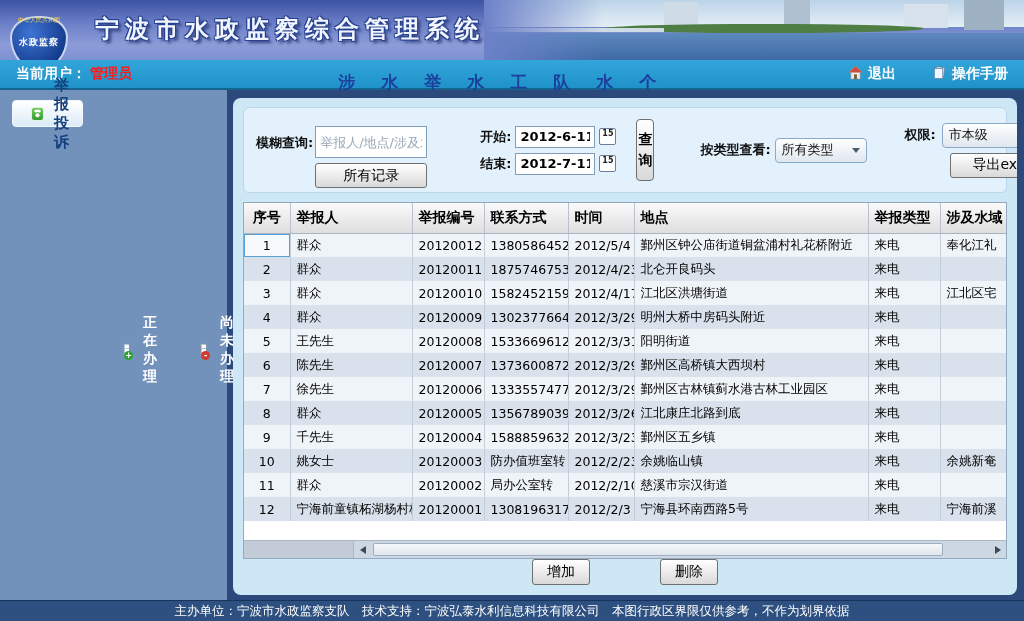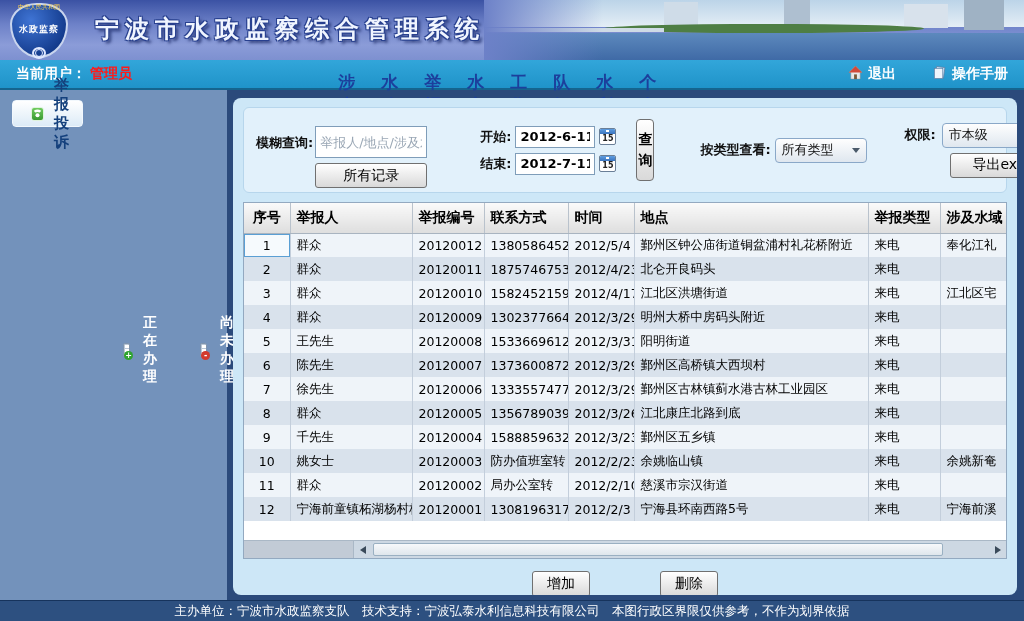--- a/index.html
+++ b/index.html
@@ -13,21 +13,21 @@
   .photo { position:absolute; right:0; top:0; width:540px; height:60px; overflow:hidden; }
   .photo .sky   { position:absolute; inset:0 0 55% 0; background:linear-gradient(180deg,#bcd4e8,#e4eef6); }
   .photo .water { position:absolute; inset:55% 0 0 0; background:linear-gradient(180deg,#5d89bd,#3f6aa6); }
   .photo .b1 { position:absolute; left:180px; top:2px; width:34px; height:26px; background:#cfdce8; }
   .photo .b2 { position:absolute; left:300px; top:0;  width:26px; height:28px; background:#aebfd0; }
   .photo .b3 { position:absolute; left:420px; top:4px; width:44px; height:24px; background:#d8e2ec; }
   .photo .b4 { position:absolute; left:480px; top:0;  width:40px; height:30px; background:#9fb2c4; }
   .photo .green { position:absolute; left:120px; top:24px; width:320px; height:9px; border-radius:50%; background:#4e7e44; }
   .photo .bridge { position:absolute; left:0; top:28px; width:180px; height:4px; background:#cfdbe5; }
   .photo .fade { position:absolute; inset:0; background:linear-gradient(90deg,#6d81c8 0%,rgba(109,129,200,0) 22%); }
-  .logo { position:absolute; left:10px; top:3px; width:58px; height:55px;
+  .logo { position:absolute; left:10px; top:16px; width:58px; height:55px;
     background:radial-gradient(circle at 35% 30%,#3f74d4,#12398a 75%);
     border:2px solid #c9d5ee; border-radius:46% 46% 50% 50% / 38% 38% 62% 62%;
     display:flex; flex-direction:column; align-items:center; justify-content:center; gap:11px; }
   .logo .l1 { font-size:6px; color:#ffd24a; white-space:nowrap; }
   .logo .l2 { font-size:9px; font-weight:bold; color:#fff; letter-spacing:1px; white-space:nowrap; }
   .logo .emblem { width:14px; height:14px; border:2px solid #dfe8ff; border-radius:50%;
     display:flex; align-items:center; justify-content:center; }
   .logo .emblem::after { content:""; width:6px; height:6px; border:1px solid #dfe8ff; border-radius:50%; }
   .title { position:absolute; left:95px; top:13px; font-size:24px; font-weight:bold; color:#f0f5ff;
     letter-spacing:6px; white-space:nowrap;
@@ -89,21 +89,21 @@
   .fuzzy-input { width:112px; height:32px; border:1px solid #7f9db9; background:#fff; font-size:13px;
     color:#333; padding:2px 4px; font-family:inherit; }
   .fuzzy-input::placeholder { color:#9aa7b5; }
   .btn { background:linear-gradient(180deg,#ffffff,#d9d9d9); border:1px solid #707070; border-radius:3px;
     font-size:13px; font-family:inherit; cursor:pointer; color:#000; }
   .allrec-btn { width:112px; height:25px; font-size:14px; }
   .daterow { display:flex; align-items:center; gap:4px;margin-left:19px; }
   .date-input { width:80px; height:22px; border:1px solid #7f9db9; font-size:13px; font-weight:bold;
     padding:0 4px; font-family:inherit; color:#000; }
   .cal { width:17px; height:17px; border:1px solid #6a7f97; background:#fff; border-radius:2px;
-    display:flex; flex-direction:column; cursor:pointer; overflow:hidden; }
+    display:flex; cursor:pointer; overflow:hidden; }
   .cal .top { height:5px; background:linear-gradient(180deg,#5e9de0,#3a74bf); position:relative; }
   .cal .top::after { content:""; position:absolute; left:6px; top:1px; width:3px; height:2px; background:#fff; }
   .cal .day { flex:1; font-size:8px; font-weight:bold; text-align:center; line-height:10px; color:#222; }
   .query-btn { width:36px; height:62px; border-radius:4px; display:flex; align-items:center; justify-content:center; }
   .query-btn span { width:16px; font-size:14px; font-weight:bold; word-break:break-all; line-height:1.5; text-align:center; }
   .dropdown { min-width:92px; height:25px; background:linear-gradient(180deg,#fefefe,#dfe7ef);
     border:1px solid #8aa8c8; border-radius:4px; display:flex; align-items:center; padding:0 6px;
     cursor:pointer; font-size:13px; gap:8px; }
   .dropdown .tri { margin-left:auto; width:0; height:0; border-left:4px solid transparent;
     border-right:4px solid transparent; border-top:5px solid #4a5a6a; }
@@ -129,21 +129,21 @@
     display:flex; align-items:center; }
   .hs-gap { width:110px; height:100%; background:#c2cbd6; border-right:1px solid #aab8c6; }
   .hs-btn { width:17px; height:16px; display:flex; align-items:center; justify-content:center; cursor:pointer; }
   .tri-l { width:0; height:0; border-top:4px solid transparent; border-bottom:4px solid transparent; border-right:6px solid #3a4a5a; }
   .tri-r { width:0; height:0; border-top:4px solid transparent; border-bottom:4px solid transparent; border-left:6px solid #3a4a5a; }
   .hs-thumb { width:570px; height:13px; margin:0 2px; background:linear-gradient(180deg,#f7f9fb,#dfe6ec);
     border:1px solid #9ab0c2; border-radius:2px; cursor:grab; }
   .hs-track { flex:1; }
 
   
-  .actions { margin-top:12px; display:flex; justify-content:center; gap:70px; }
+  .actions { display:flex; justify-content:center; gap:70px; }
   .act-btn { width:58px; height:26px; font-size:14px; border-radius:3px; }
 
   
   .footer { height:21px; flex-shrink:0; background:#2d5080; border-top:1px solid #16335c;
     display:flex; align-items:center; justify-content:center; color:#fff; font-size:12.5px; white-space:nowrap; }
 </style>
 </head>
 <body>
 
 <div class="page">

